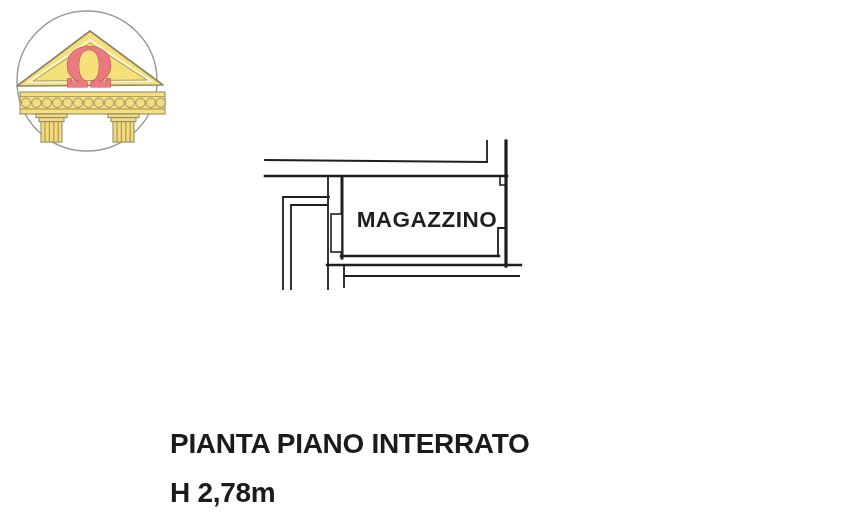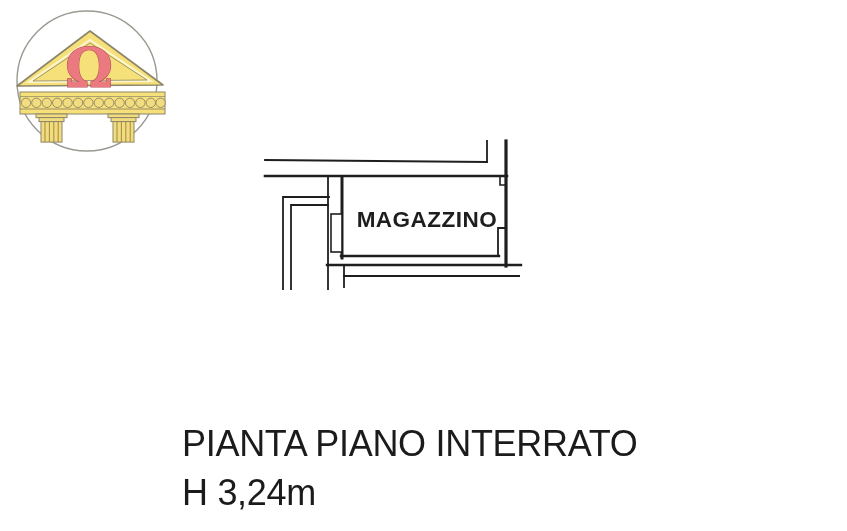--- a/index.html
+++ b/index.html
@@ -19,26 +19,25 @@
   }
   .drawing-layer {
     position: absolute;
     inset: 0;
   }
   .caption {
     position: absolute;
     left: 170px;
     top: 419px;
     color: #1b1b1b;
-    font-weight: 400;
-    font-size: 36px;
+    font-weight: 700;
+    font-size: 28px;
     line-height: 49px;
     letter-spacing: -0.3px;
     white-space: nowrap;
-    margin-left: 12px;
   }
 </style>
 </head>
 <body>
 
 <div class="page">
 
   <svg class="drawing-layer" width="847" height="531" viewBox="0 0 847 531" xmlns="http://www.w3.org/2000/svg">
 
     <g>
@@ -125,16 +124,16 @@
 
       <path d="M283 289 L283 197 L329 197" stroke-width="1.8"></path>
       <path d="M291 289 L291 205 L328 205" stroke-width="1.8"></path>
     </g>
 
     <text x="427" y="227" text-anchor="middle" font-family="Liberation Sans, sans-serif" font-size="22.5" font-weight="700" letter-spacing="0.5" fill="#1e1e1e">MAGAZZINO</text>
   </svg>
 
   <div class="caption">
     <div>PIANTA PIANO INTERRATO</div>
-    <div>H 3,24m</div>
+    <div>H 2,78m</div>
   </div>
 
 </div>
 
 </body></html>

